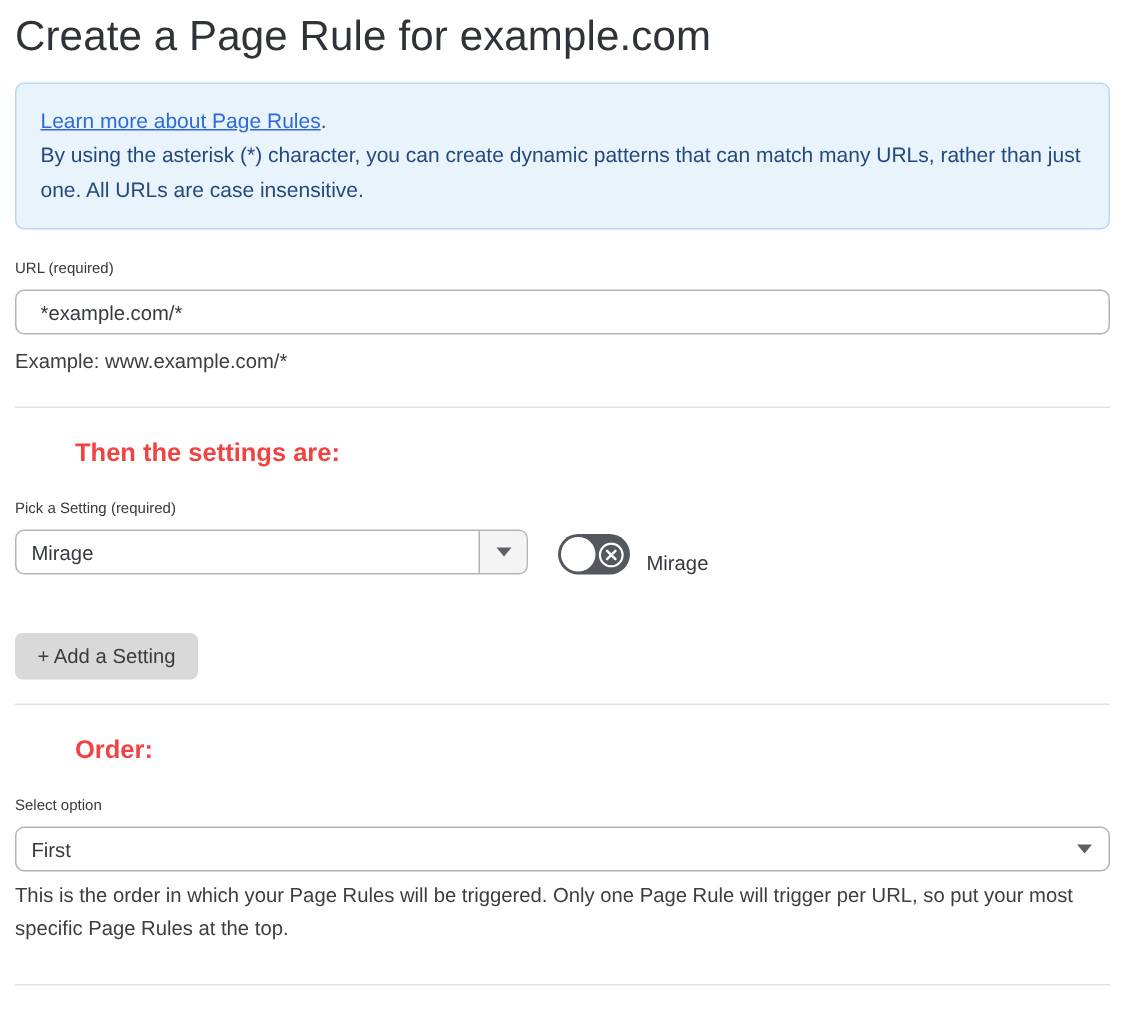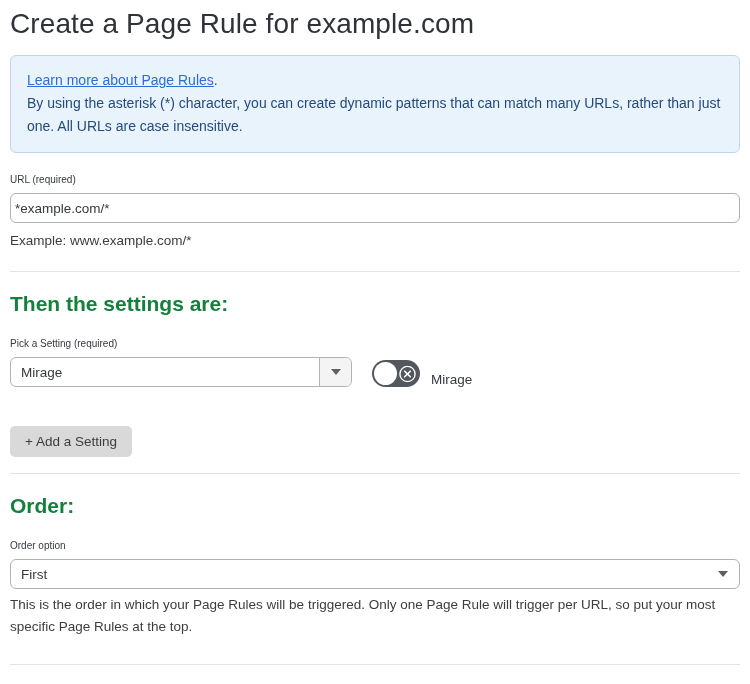--- a/index.html
+++ b/index.html
@@ -39,43 +39,44 @@
   .field-label {
     font-size: 10px;
     color: #36393f;
     margin-bottom: 8px;
   }
   .text-input {
     width: 100%;
     height: 30px;
     border: 1px solid #b3b3b3;
     border-radius: 6px;
-    padding: 0 4px;
+    padding: 0 16px;
     font-family: "Liberation Sans", sans-serif;
     font-size: 13.5px;
     color: #36393f;
     background: #fff;
     outline: none;
   }
   .helper-text {
     font-size: 13.5px;
     color: #3d3d3d;
     margin-top: 7px;
     line-height: 22px;
   }
   .divider {
     border: none;
     border-top: 1px solid #e3e3e3;
     margin: 19px 0 20px 0;
   }
   .section-heading {
-    font-size: 21px;
+    font-size: 17px;
     font-weight: 700;
-    color: #15803d;
+    color: #ef4444;
     margin-bottom: 22px;
+    margin-left: 40px;
   }
   .setting-row {
     display: flex;
     align-items: flex-end;
   }
   .custom-select {
     display: flex;
     align-items: stretch;
     border: 1px solid #b3b3b3;
     border-radius: 6px;
@@ -219,21 +220,21 @@
   </div>
   <span class="toggle-label">Mirage</span>
 </div>
 
 <button class="btn add-setting">+ Add a Setting</button>
 
 <hr class="divider" style="margin-top:16px;">
 
 <div class="section-heading">Order:</div>
 
-<div class="field-label label-gap">Order option</div>
+<div class="field-label label-gap">Select option</div>
 
 <div class="wide-select">
   <span>First</span>
   <span class="caret-down"></span>
 </div>
 
 <div class="order-helper">This is the order in which your Page Rules will be triggered. Only one Page Rule will trigger per URL, so put your most specific Page Rules at the top.</div>
 
 <hr class="divider footer-divider">
 

